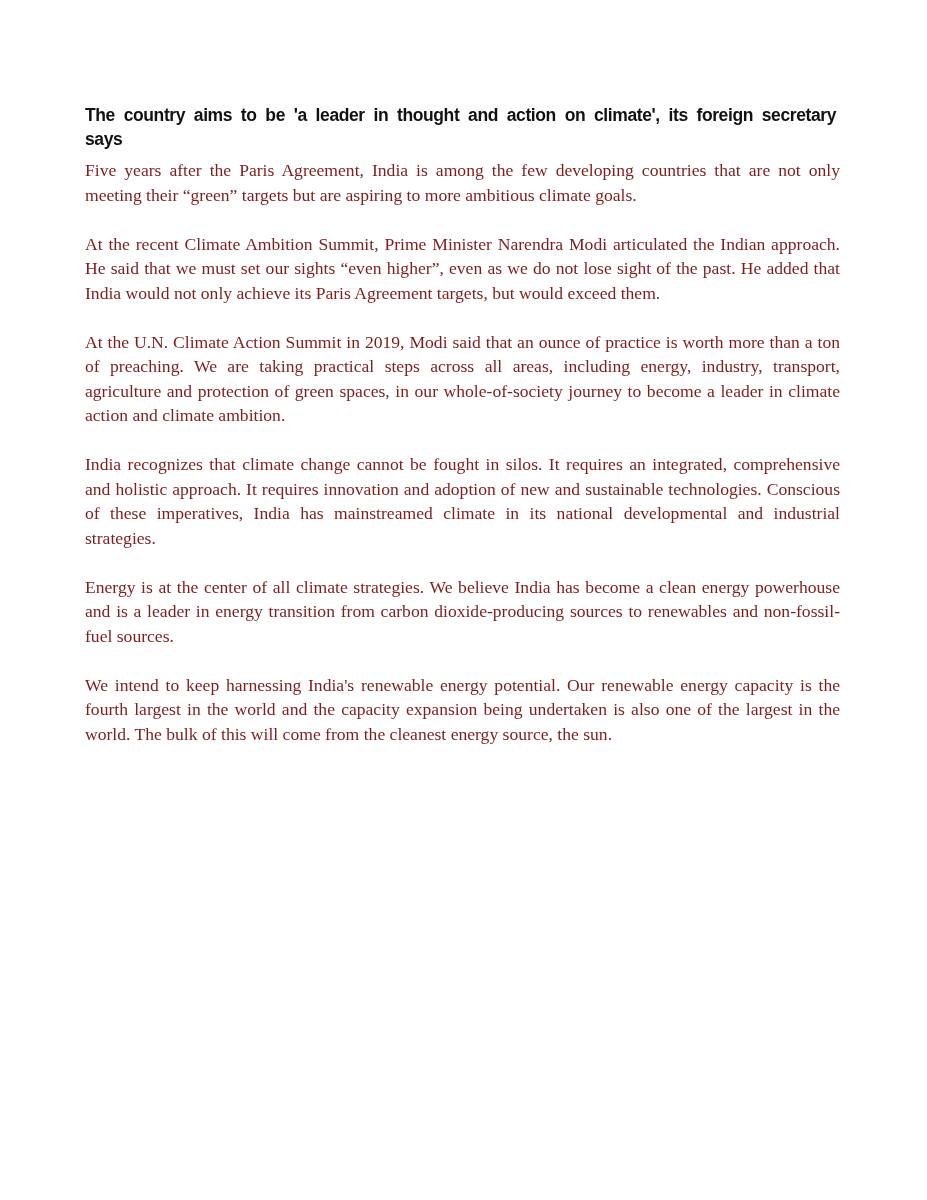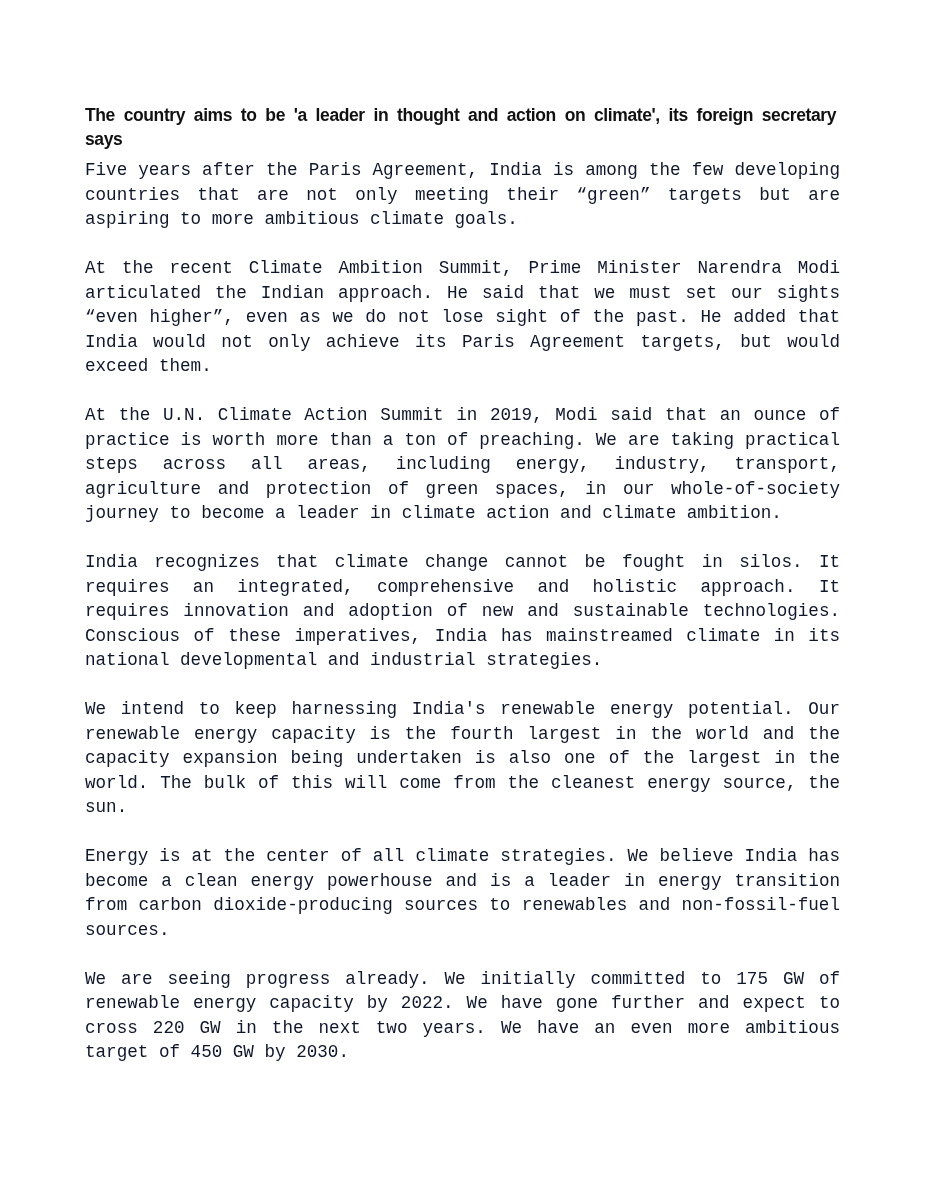--- a/index.html
+++ b/index.html
@@ -32,35 +32,34 @@
       color: #111111;
     }
     .byline {
       font-family: "Liberation Serif", serif;
       font-size: 17.6px;
       line-height: 24.5px;
       margin: 0 0 24px 0;
       color: #1a1a1a;
     }
     .para {
-      font-family: Liberation Mono, monospace;
+      font-family: Liberation Serif, serif;
       font-size: 17.6px;
       line-height: 24.5px;
       text-align: justify;
       text-align-last: left;
       margin: 0 0 24.5px 0;
-      color: #0f172a;
+      color: #7f1d1d;
     }
   </style>
 </head>
 <body>
 
 <div class="page">
   <h1 class="headline">The country aims to be 'a leader in thought and action on climate', its foreign secretary says</h1>
 
   <p class="para">Five years after the Paris Agreement, India is among the few developing countries that are not only meeting their “green” targets but are aspiring to more ambitious climate goals.</p>
   <p class="para">At the recent Climate Ambition Summit, Prime Minister Narendra Modi articulated the Indian approach. He said that we must set our sights “even higher”, even as we do not lose sight of the past. He added that India would not only achieve its Paris Agreement targets, but would exceed them.</p>
   <p class="para">At the U.N. Climate Action Summit in 2019, Modi said that an ounce of practice is worth more than a ton of preaching. We are taking practical steps across all areas, including energy, industry, transport, agriculture and protection of green spaces, in our whole-of-society journey to become a leader in climate action and climate ambition.</p>
   <p class="para">India recognizes that climate change cannot be fought in silos. It requires an integrated, comprehensive and holistic approach. It requires innovation and adoption of new and sustainable technologies. Conscious of these imperatives, India has mainstreamed climate in its national developmental and industrial strategies.</p>
+  <p class="para">Energy is at the center of all climate strategies. We believe India has become a clean energy powerhouse and is a leader in energy transition from carbon dioxide-producing sources to renewables and non-fossil-fuel sources.</p>
   <p class="para">We intend to keep harnessing India's renewable energy potential. Our renewable energy capacity is the fourth largest in the world and the capacity expansion being undertaken is also one of the largest in the world. The bulk of this will come from the cleanest energy source, the sun.</p>
-  <p class="para">Energy is at the center of all climate strategies. We believe India has become a clean energy powerhouse and is a leader in energy transition from carbon dioxide-producing sources to renewables and non-fossil-fuel sources.</p>
-  <p class="para">We are seeing progress already. We initially committed to 175 GW of renewable energy capacity by 2022. We have gone further and expect to cross 220 GW in the next two years. We have an even more ambitious target of 450 GW by 2030.</p>
 </div>
 
 </body></html>

